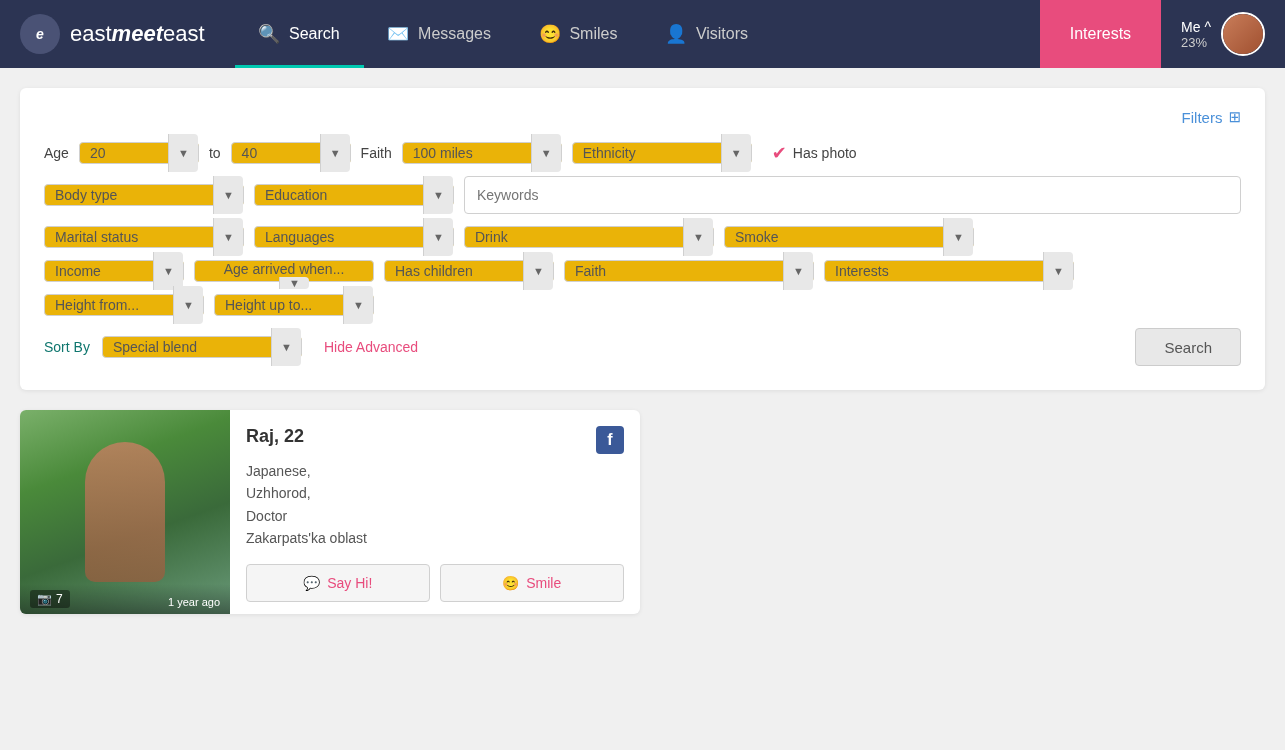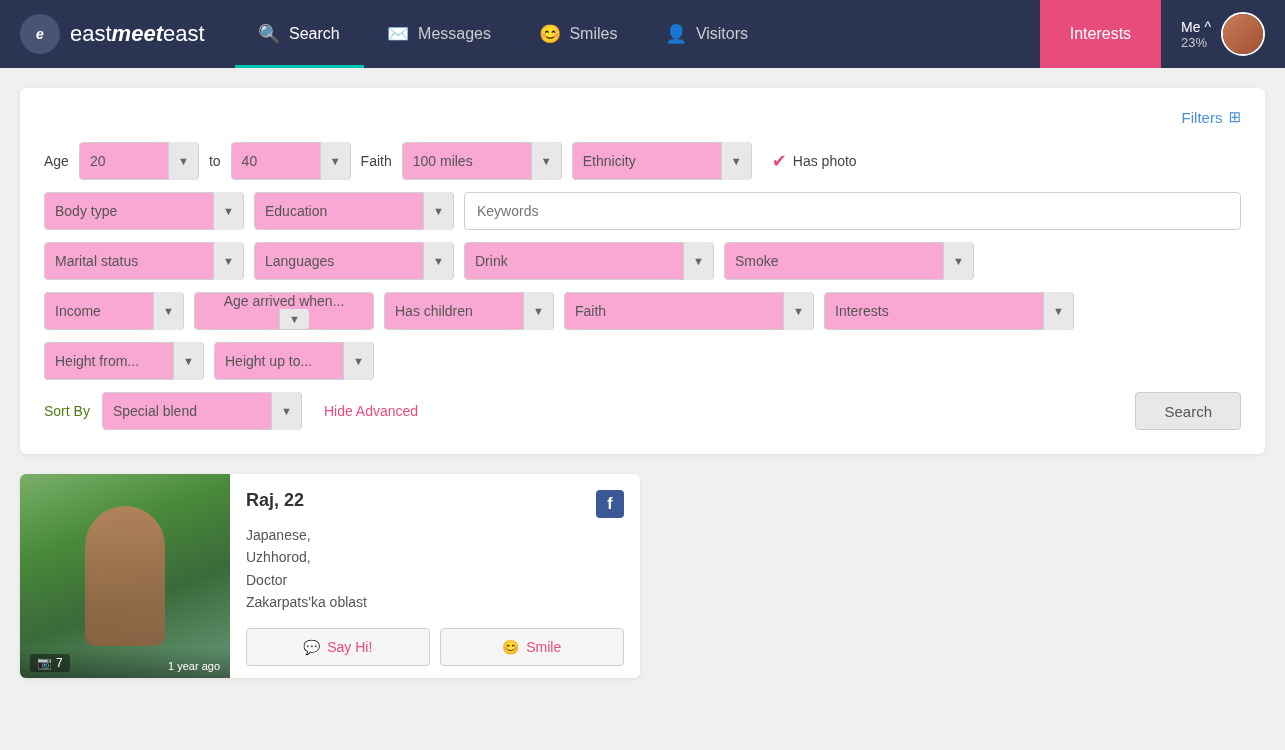--- a/index.html
+++ b/index.html
@@ -130,22 +130,22 @@
     .filter-label {
       font-size: 14px;
       color: #444;
       white-space: nowrap;
     }
     .filter-select {
       display: flex;
       align-items: center;
       border: 1px solid #d0d0d0;
       border-radius: 4px;
-      background: #f9a8d4;
-      height: 38px;
+      background: #eab308;
+      height: 22px;
       padding: 0 10px;
       cursor: pointer;
       position: relative;
       font-size: 14px;
       color: #555;
     }
     .filter-select .select-text {
       flex: 1;
     }
     .filter-select .dropdown-arrow {
@@ -203,21 +203,21 @@
 
     
     .sort-search-row {
       display: flex;
       align-items: center;
       gap: 12px;
       margin-top: 10px;
     }
     .sort-label {
       font-size: 14px;
-      color: #4d7c0f;
+      color: #0f766e;
     }
     .sort-select { width: 200px; }
     .hide-advanced {
       color: #e84c7d;
       font-size: 14px;
       cursor: pointer;
       margin-left: 10px;
     }
     .search-btn {
       margin-left: auto;

